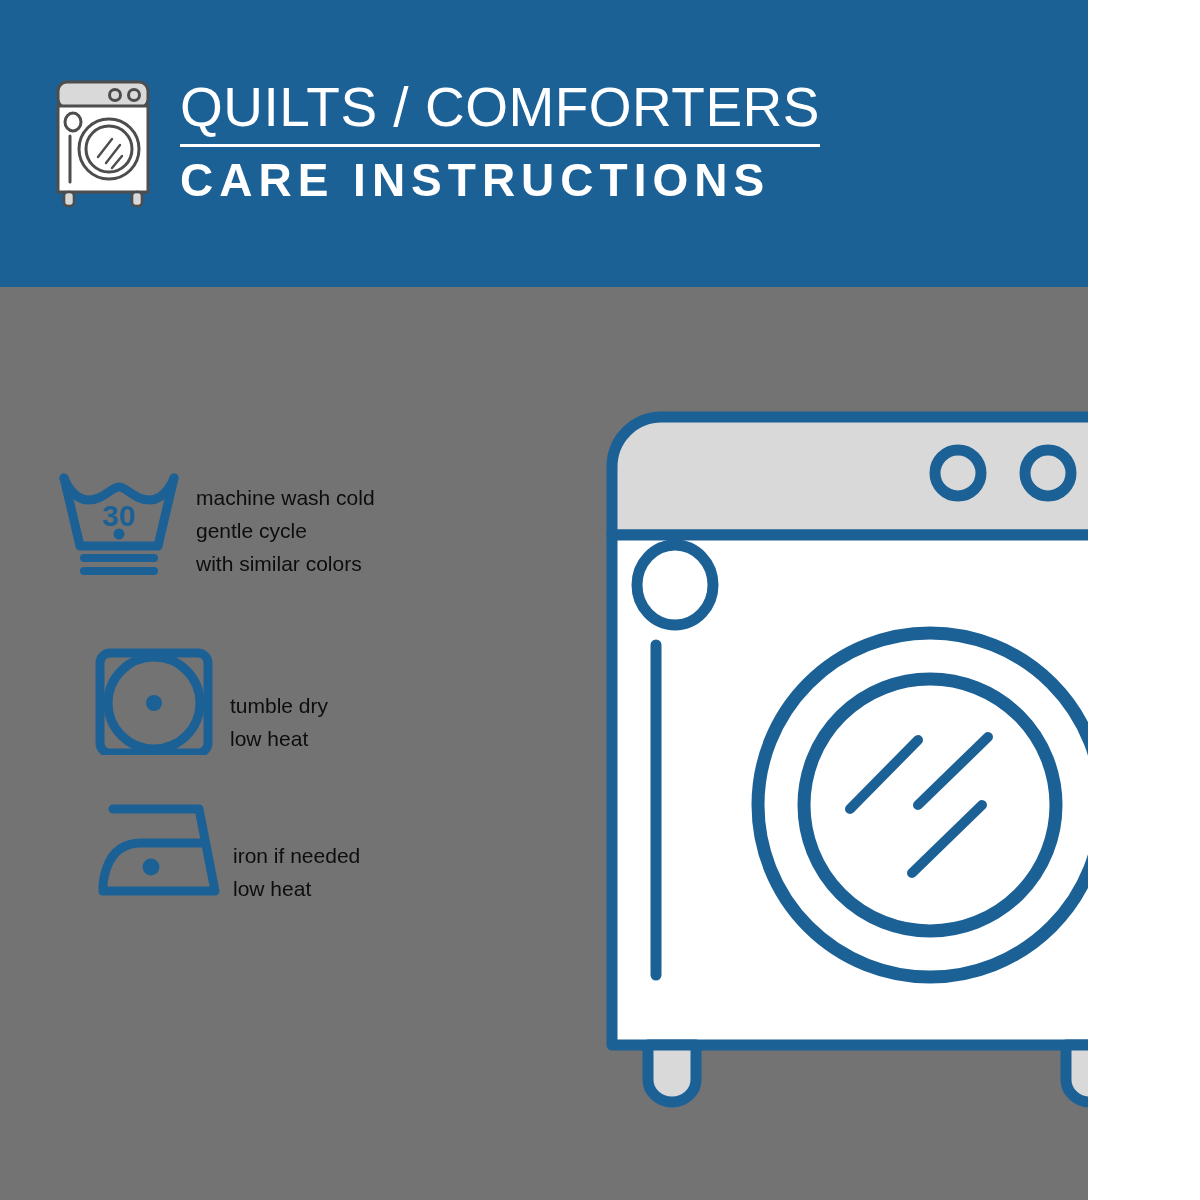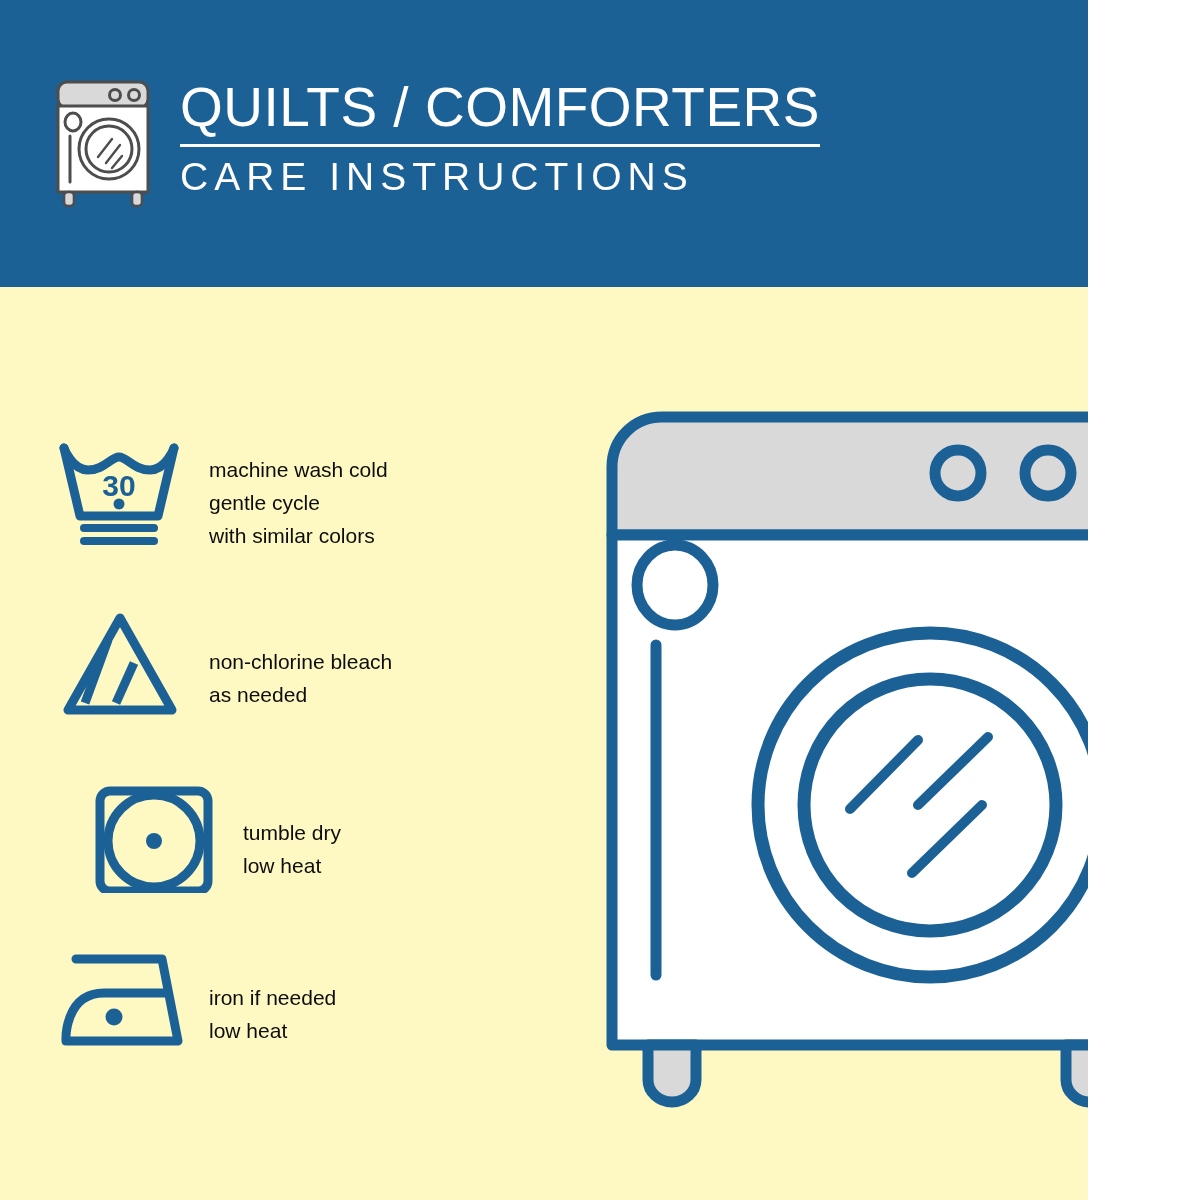--- a/index.html
+++ b/index.html
@@ -7,21 +7,21 @@
     padding: 0;
     background: #ffffff;
   }
   body {
     font-family: "Liberation Sans", sans-serif;
   }
   #page {
     position: relative;
     width: 1088px;
     height: 1200px;
-    background: #fef9c3;
+    background: #737373;
     overflow: hidden;
   }
 
   
   #header-band {
     position: absolute;
     left: 0; top: 0;
     width: 1200px;
     height: 287px;
     background: #1c6196;
@@ -51,40 +51,39 @@
     white-space: nowrap;
   }
   #title-divider {
     height: 3px;
     background: #ffffff;
     margin: 9px 0 10px 0;
     width: 640px;
   }
   #title-sub {
     color: #ffffff;
-    font-size: 39px;
-    font-weight: normal;
+    font-size: 46px;
+    font-weight: bold;
     letter-spacing: 6px;
     line-height: 1;
     white-space: nowrap;
   }
 
   
   #care-list {
     position: absolute;
     left: 0;
     top: 410px;
     width: 540px;
   }
   .care-row {
     position: relative;
     display: flex;
-    align-items: center;
+    align-items: flex-end;
     height: 175px;
-    gap: 13px;
   }
   .care-icon-wrap {
     width: 130px;
     flex: 0 0 auto;
     margin-left: 58px;
     display: flex;
     justify-content: flex-start;
     align-items: flex-start;
   }
   .care-text {
@@ -94,21 +93,21 @@
     font-size: 21px;
     line-height: 33px;
     font-weight: 400;
   }
   .care-text .line { display: block; white-space: nowrap; }
 
   
   .care-row.row-wash   { height: 170px; }
   .care-row.row-bleach { height: 170px; }
   .care-row.row-dry    { height: 175px; margin-left: 34px; }
-  .care-row.row-iron   { height: 150px; }
+  .care-row.row-iron   { height: 150px; padding-left: 37px; }
 
   .care-row.row-bleach .care-text { padding-top: 25px; }
   .care-row.row-dry .care-text    { padding-top: 23px; }
   .care-row.row-iron .care-text   { padding-top: 28px; }
 
   
   #machine {
     position: absolute;
     left: 600px;
     top: 405px;
@@ -162,33 +161,20 @@
           <rect x="22" y="97" width="78" height="8" rx="4" fill="#1c6196"></rect>
         </svg>
       </div>
       <div class="care-text">
         <span class="line">machine wash cold</span>
         <span class="line">gentle cycle</span>
         <span class="line">with similar colors</span>
       </div>
     </div>
 
-    <div class="care-row row-bleach">
-      <div class="care-icon-wrap">
-        <svg width="122" height="110" viewBox="0 0 122 110">
-          <path d="M62 8 L114 100 L10 100 Z" fill="none" stroke="#1c6196" stroke-width="9" stroke-linejoin="round"></path>
-          <line x1="50" y1="30" x2="27" y2="93" stroke="#1c6196" stroke-width="9" stroke-linecap="butt"></line>
-          <line x1="76" y1="53" x2="58" y2="93" stroke="#1c6196" stroke-width="9" stroke-linecap="butt"></line>
-        </svg>
-      </div>
-      <div class="care-text">
-        <span class="line">non-chlorine bleach</span>
-        <span class="line">as needed</span>
-      </div>
-    </div>
 
     <div class="care-row row-dry">
       <div class="care-icon-wrap">
         <svg width="122" height="110" viewBox="0 0 122 110">
           <rect x="8" y="8" width="108" height="100" rx="10" ry="10" fill="none" stroke="#1c6196" stroke-width="9"></rect>
           <circle cx="62" cy="58" r="46" fill="none" stroke="#1c6196" stroke-width="9"></circle>
           <circle cx="62" cy="58" r="8" fill="#1c6196"></circle>
         </svg>
       </div>
       <div class="care-text">

